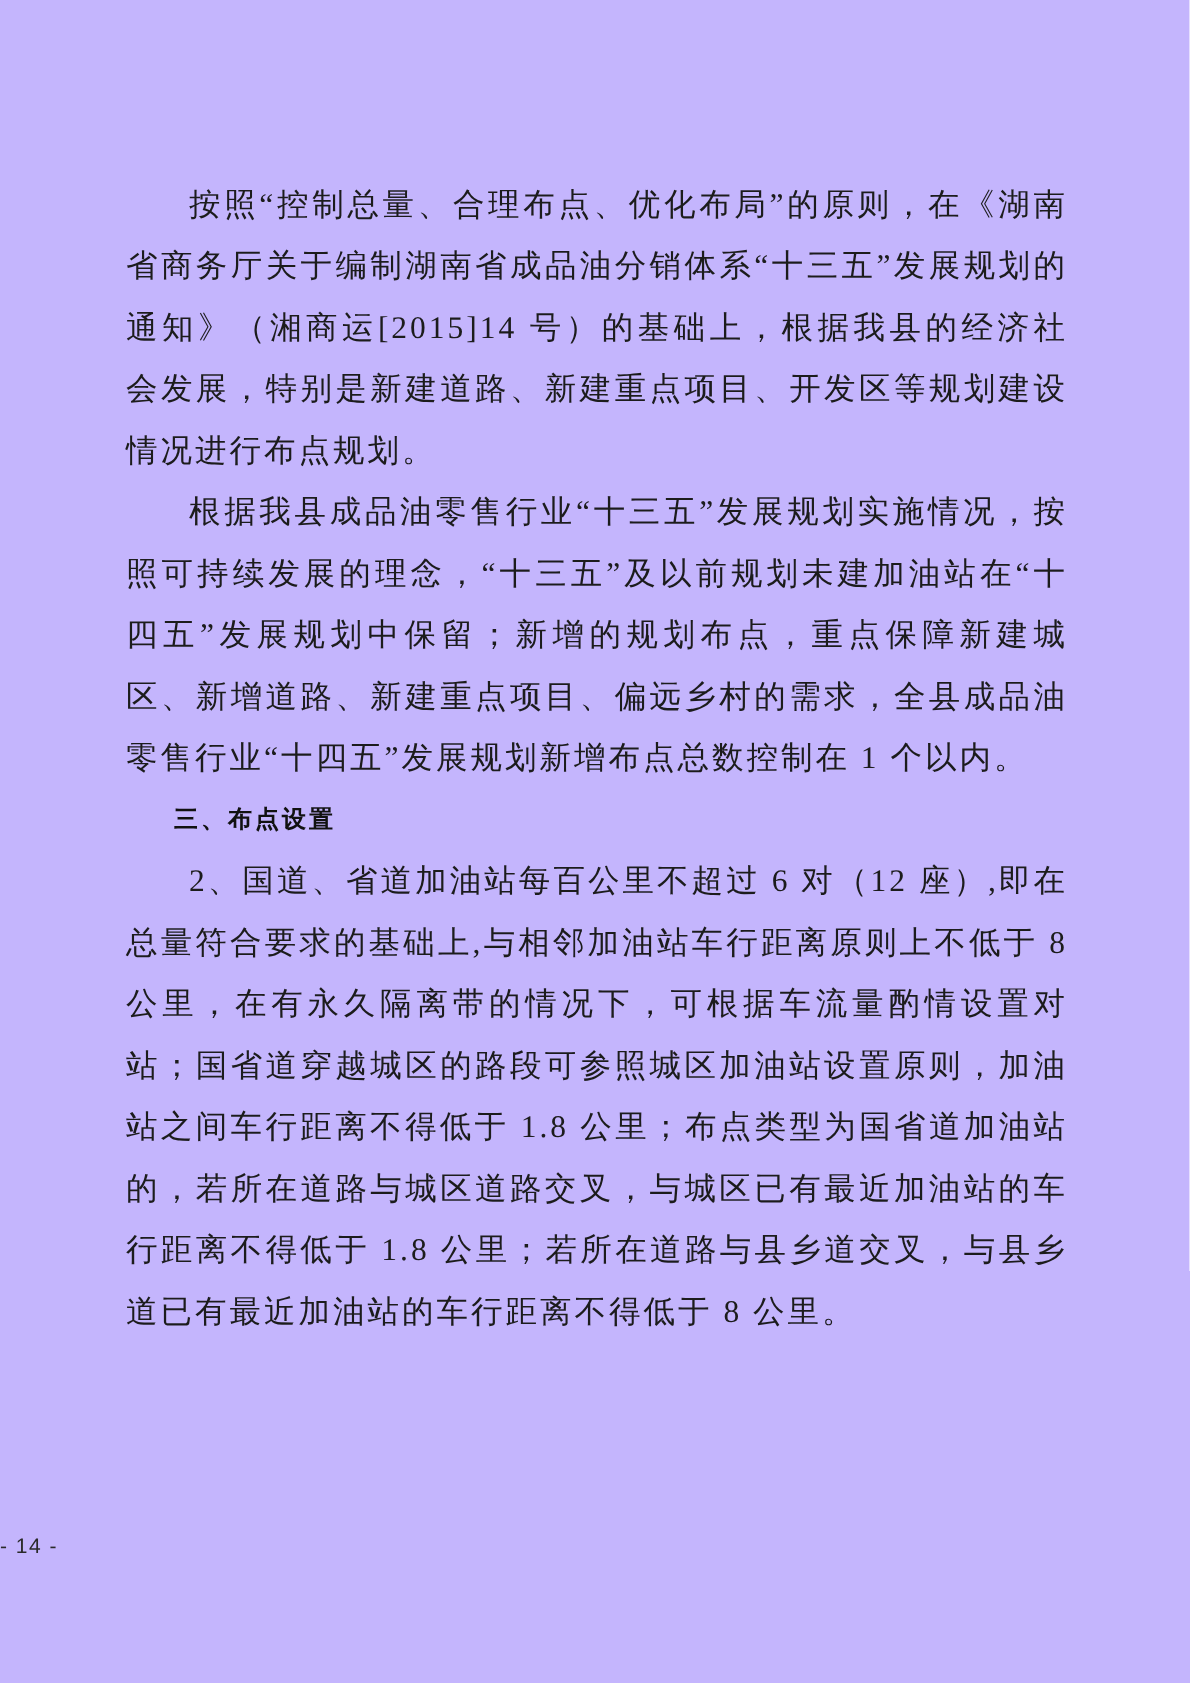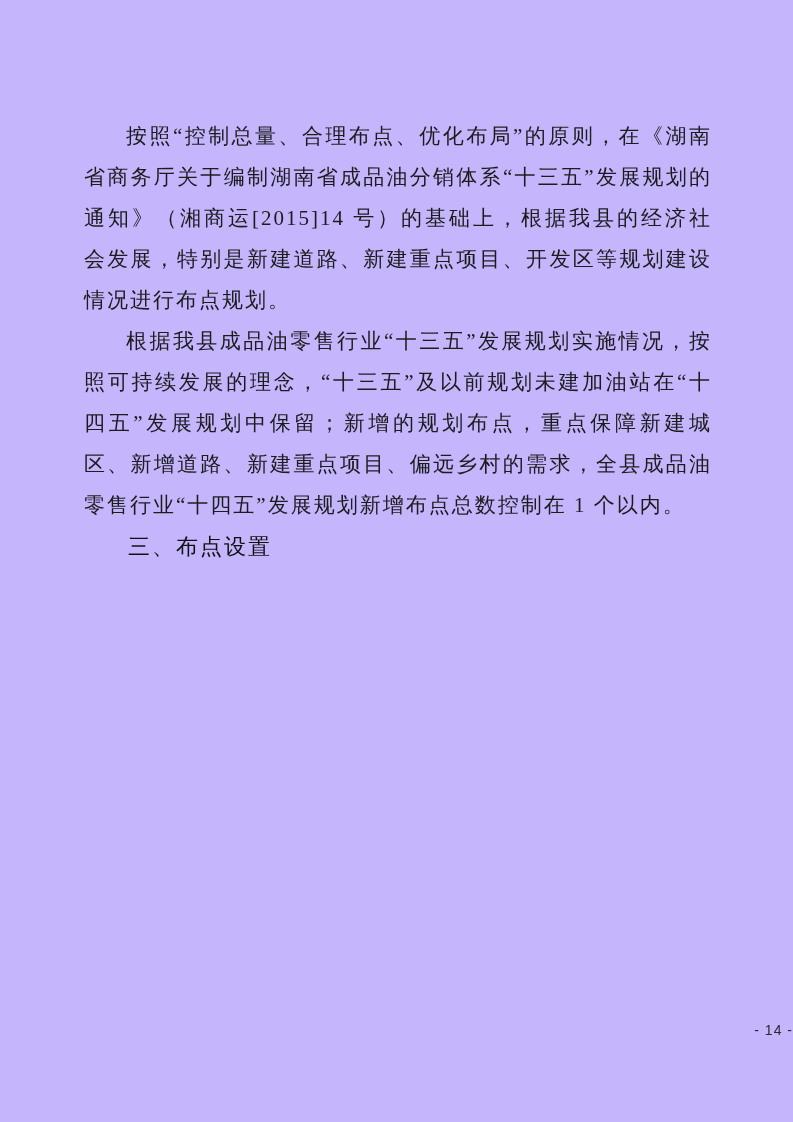--- a/index.html
+++ b/index.html
@@ -26,43 +26,44 @@
     margin: 0;
     font-size: 21px;
     line-height: 41px;
     letter-spacing: 2px;
     text-align: justify;
     text-indent: 2em;
     color: #1c1c1c;
   }
   p.heading-para {
     margin: 0;
-    font-size: 22px;
+    font-size: 16px;
     line-height: 41px;
     letter-spacing: 2px;
     text-indent: 2em;
-    font-weight: normal;
+    font-weight: bold;
     font-family: "Liberation Sans", "DejaVu Sans", sans-serif;
     color: #111111;
   }
   .page-number {
     position: absolute;
     left: 0;
     right: 0;
     top: 1022px;
-    text-align: right;
+    text-align: left;
     font-size: 14px;
     letter-spacing: 1px;
     font-family: "Liberation Sans", "DejaVu Sans", sans-serif;
     color: #2a2a2a;
   }
 </style>
 </head>
 <body>
 
 <div class="page">
   <div class="content">
     <p class="body-para">按照“控制总量、合理布点、优化布局”的原则，在《湖南省商务厅关于编制湖南省成品油分销体系“十三五”发展规划的通知》（湘商运[2015]14 号）的基础上，根据我县的经济社会发展，特别是新建道路、新建重点项目、开发区等规划建设情况进行布点规划。</p>
     <p class="body-para">根据我县成品油零售行业“十三五”发展规划实施情况，按照可持续发展的理念，“十三五”及以前规划未建加油站在“十四五”发展规划中保留；新增的规划布点，重点保障新建城区、新增道路、新建重点项目、偏远乡村的需求，全县成品油零售行业“十四五”发展规划新增布点总数控制在 1 个以内。</p>
     <p class="heading-para">三、布点设置</p>
+    <p class="body-para">2、国道、省道加油站每百公里不超过 6 对（12 座）,即在总量符合要求的基础上,与相邻加油站车行距离原则上不低于 8 公里，在有永久隔离带的情况下，可根据车流量酌情设置对站；国省道穿越城区的路段可参照城区加油站设置原则，加油站之间车行距离不得低于 1.8 公里；布点类型为国省道加油站的，若所在道路与城区道路交叉，与城区已有最近加油站的车行距离不得低于 1.8 公里；若所在道路与县乡道交叉，与县乡道已有最近加油站的车行距离不得低于 8 公里。</p>
   </div>
   <div class="page-number">- 14 -</div>
 </div>
 
 </body></html>

